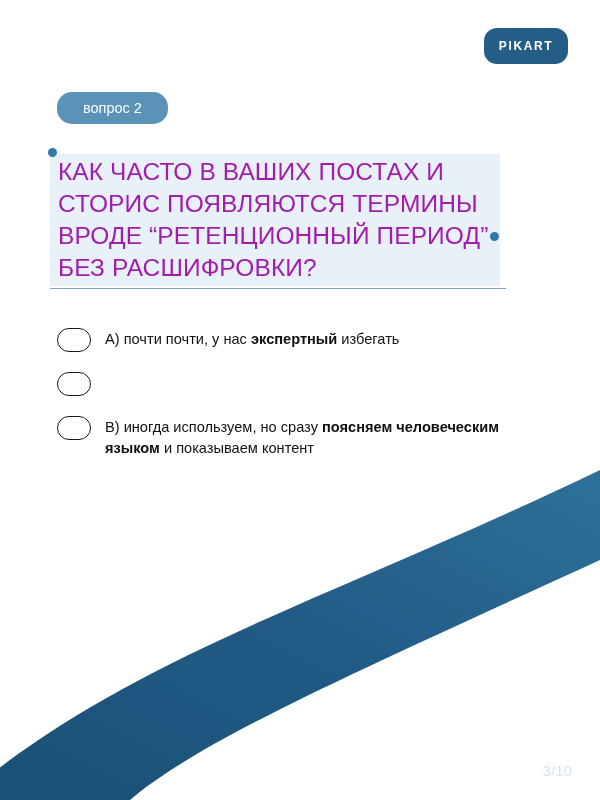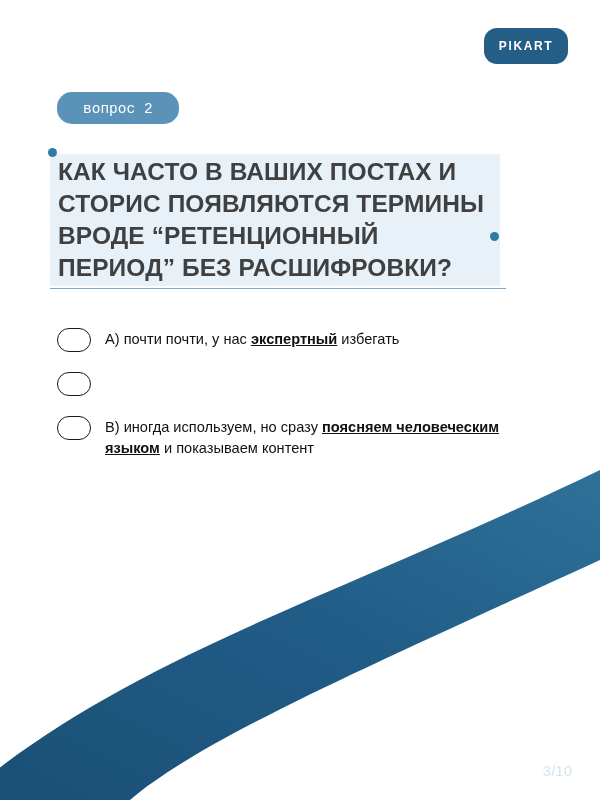--- a/index.html
+++ b/index.html
@@ -50,21 +50,20 @@
     left: 57px;
     background: #5b93b8;
     border-radius: 15px;
     padding: 7px 26px;
     z-index: 5;
   }
   .badge-text {
     color: #ffffff;
     font-size: 14.5px;
     font-weight: normal;
-    font-family: Liberation Mono, monospace;
   }
 
   
   .title-wrap {
     position: absolute;
     top: 148px;
     left: 50px;
     width: 460px;
     z-index: 4;
   }
@@ -73,22 +72,22 @@
     left: 0;
     top: 6px;
     width: 450px;
     height: 132px;
     background: #e8f1f7;
     z-index: -1;
   }
   .title-text {
     font-size: 24.5px;
     line-height: 1.31;
-    font-weight: bold;
-    color: #404040;
+    font-weight: normal;
+    color: #a21caf;
     letter-spacing: 0.1px;
     text-transform: uppercase;
     padding: 8px 8px 8px 8px;
     position: relative;
   }
   .dot {
     position: absolute;
     width: 9px;
     height: 9px;
     border-radius: 50%;
@@ -129,21 +128,21 @@
     margin-right: 14px;
     margin-top: 1px;
     background: #ffffff;
   }
   .option-text {
     font-size: 14.6px;
     line-height: 1.42;
     color: #111111;
     padding-top: 2px;
   }
-  .option-text b { font-weight: bold; text-decoration: underline; }
+  .option-text b { font-weight: bold; }
 
   
   .ribbon {
     position: absolute;
     left: 0;
     top: 0;
     width: 600px;
     height: 800px;
     z-index: 2;
     pointer-events: none;

